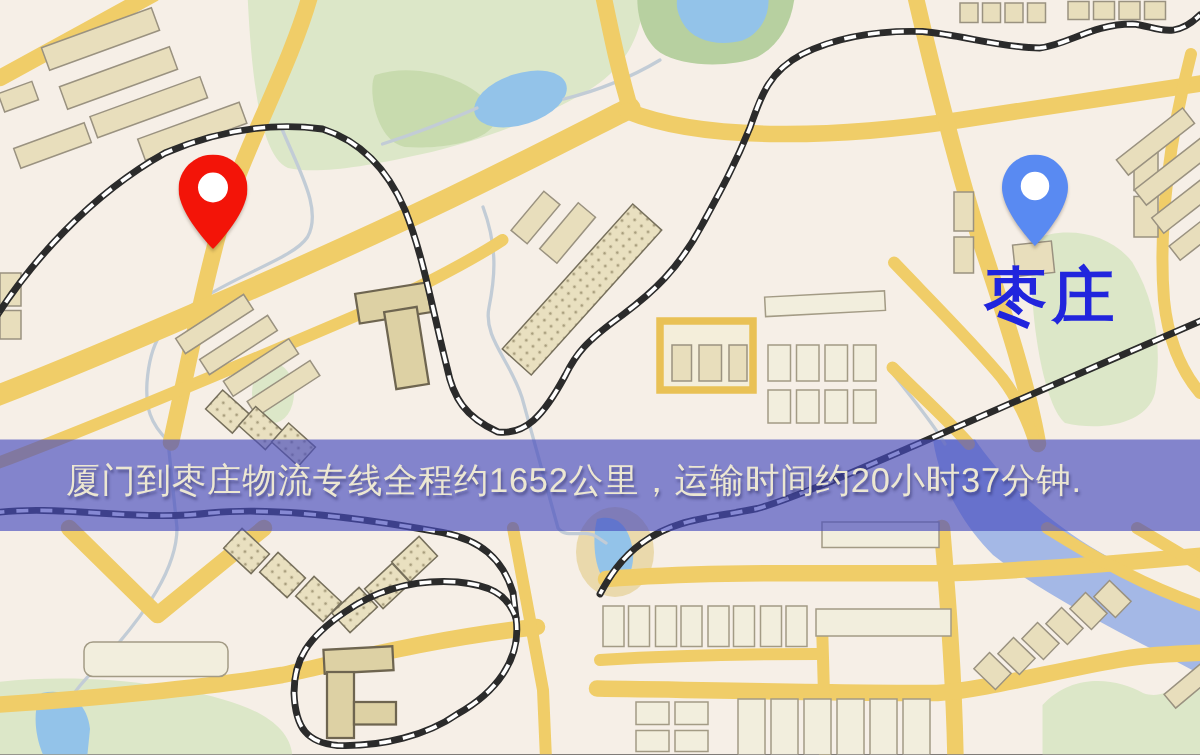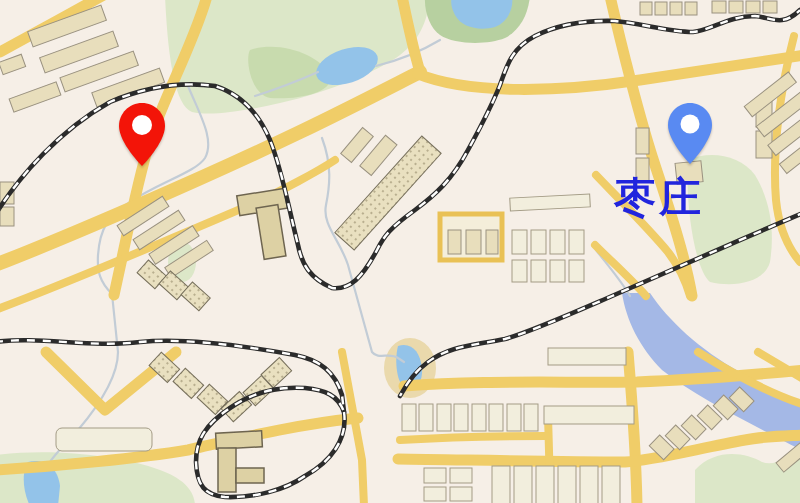--- a/index.html
+++ b/index.html
@@ -36,21 +36,21 @@
   .rout{fill:#f2eedd;stroke:#a39b85;stroke-width:1;}
   .rdot{fill:url(#dotp);stroke:#77705c;stroke-width:1;}
   .rbig{fill:#ddd1a4;stroke:#6e6550;stroke-width:1.5;}
 
   .pin{position:absolute;filter:drop-shadow(0 2px 1px rgba(60,40,20,.25));}
   .city-label{
     position:absolute;font-weight:bold;font-size:43px;letter-spacing:3px;
     line-height:1.1;white-space:nowrap;
   }
   .label-origin{color:var(--origin_label);left:91px;top:170px;}
-  .label-dest{color:var(--dest_label);left:614px;top:175px;font-size:42px;}
+  .label-dest{color:var(--dest_label);left:656px;top:175px;font-size:42px;}
 
   .banner{position:absolute;left:0;top:293px;width:800px;height:61px;}
   .banner::before{
     content:"";position:absolute;inset:0;background:var(--banner_overlay);opacity:.66;
   }
   .banner-text{
     position:absolute;left:44px;top:12px;
     color:var(--banner_text);font-size:23px;letter-spacing:.5px;
     text-shadow:1px 2px 2px rgba(25,25,70,.45);
     white-space:nowrap;
@@ -239,14 +239,17 @@
   </svg>
 
   <svg class="pin" style="left:668px;top:103px;" width="44" height="61" viewBox="0 0 44 61">
     <path d="M22 0 C9.8 0 0 9.8 0 22 C0 38.5 22 61 22 61 C22 61 44 38.5 44 22 C44 9.8 34.2 0 22 0 Z" fill="var(--dest_pin)"></path>
     <circle cx="22" cy="21" r="9.5" fill="#ffffff"></circle>
   </svg>
 
 
   <div class="city-label label-dest">枣庄</div>
 
+  <div class="banner">
+    <span class="banner-text">厦门到枣庄物流专线全程约1652公里，运输时间约20小时37分钟.</span>
+  </div>
 
 </div>
 
 </body></html>

